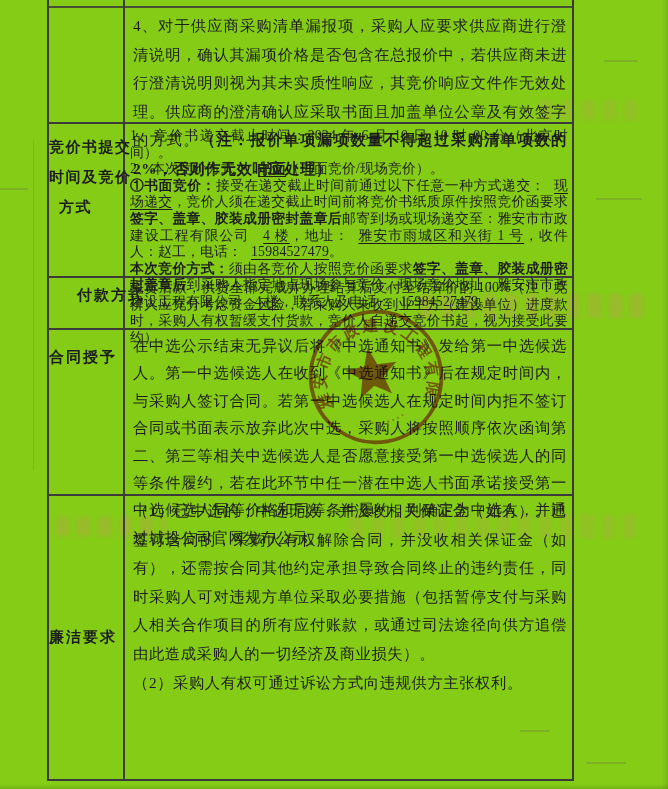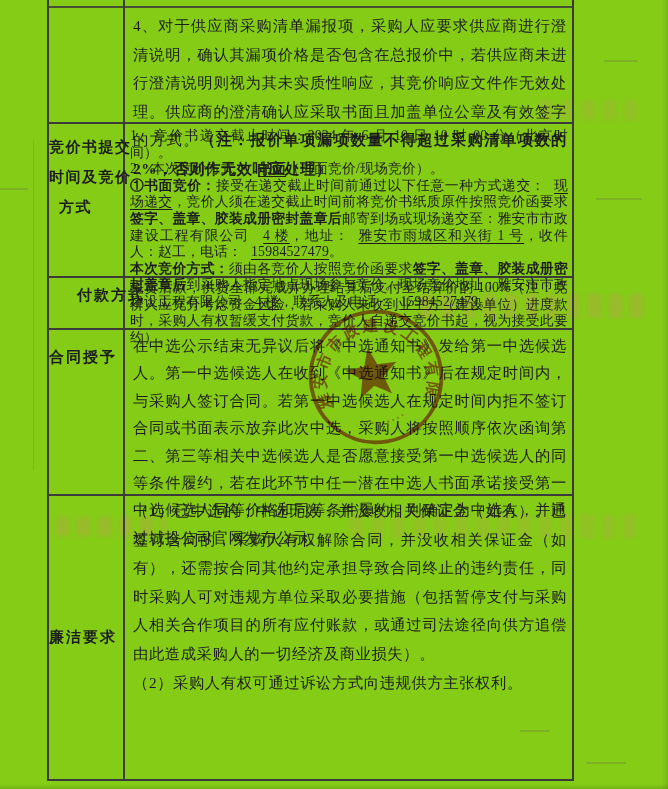--- a/index.html
+++ b/index.html
@@ -61,21 +61,21 @@
   <div class="ln h" style="left:47px;top:494px;width:527px;"></div>
   <div class="ln h" style="left:47px;top:779px;width:527px;"></div>
 
   <div class="ccell big" style="top:12px;">
     <p><span>4、对于供应商采购清单漏报项，采购人应要求供应商进行澄清说明，确认其漏项价格是否包含在总报价中，若供应商未进行澄清说明则视为其未实质性响应，其竞价响应文件作无效处理。供应商的澄清确认应采取书面且加盖单位公章及有效签字的方式。</span><span class="b">（注：报价单项漏项数量不得超过采购清单项数的 2%，否则作无效响应处理）</span></p>
   </div>
 
   <div class="hcell" style="top:132px;letter-spacing:1.5px;">
     <div>竞价书提交</div>
     <div>时间及竞价</div>
-    <div style="text-align:left;padding-left:10px;">方式</div>
+    <div style="text-align:center;padding-left:3px;">方式</div>
   </div>
   <div class="ccell sm" style="top:128px;">
     <p><span>1、竞价书递交截止时间：2024 年 6 月 10 日 10 时 00 分（北京时间）。</span></p>
     <p><span>2、本次竞价方式：</span><span class="b u">书面</span><span>（书面竞价/现场竞价）。</span></p>
     <p><span class="b">①书面竞价：</span><span>接受在递交截止时间前通过以下任意一种方式递交：</span><span class="u">现场递交</span><span>，竞价人须在递交截止时间前将竞价书纸质原件按照竞价函要求</span><span class="b">签字、盖章、胶装成册密封盖章后</span><span>邮寄到场或现场递交至：雅安市市政建设工程有限公司 </span><span class="u">4 楼</span><span>，地址：</span><span class="u">雅安市雨城区和兴街 1 号</span><span>，收件人：赵工，电话：</span><span class="u">15984527479</span><span>。</span></p>
     <p><span class="b">本次竞价方式：</span><span>须由各竞价人按照竞价函要求</span><span class="b">签字、盖章、胶装成册密封盖章后</span><span>到采购人指定地点现场参与竞价。现场竞价地址：雅安市市政建设工程有限公司 </span><span class="u">4 楼</span><span>，联系人及电话：</span><span class="u">15984527479</span><span>。</span></p>
   </div>
 
   <div class="hcell" style="top:287px;line-height:16px;padding-left:28px;">
     <div>付款方式</div>

